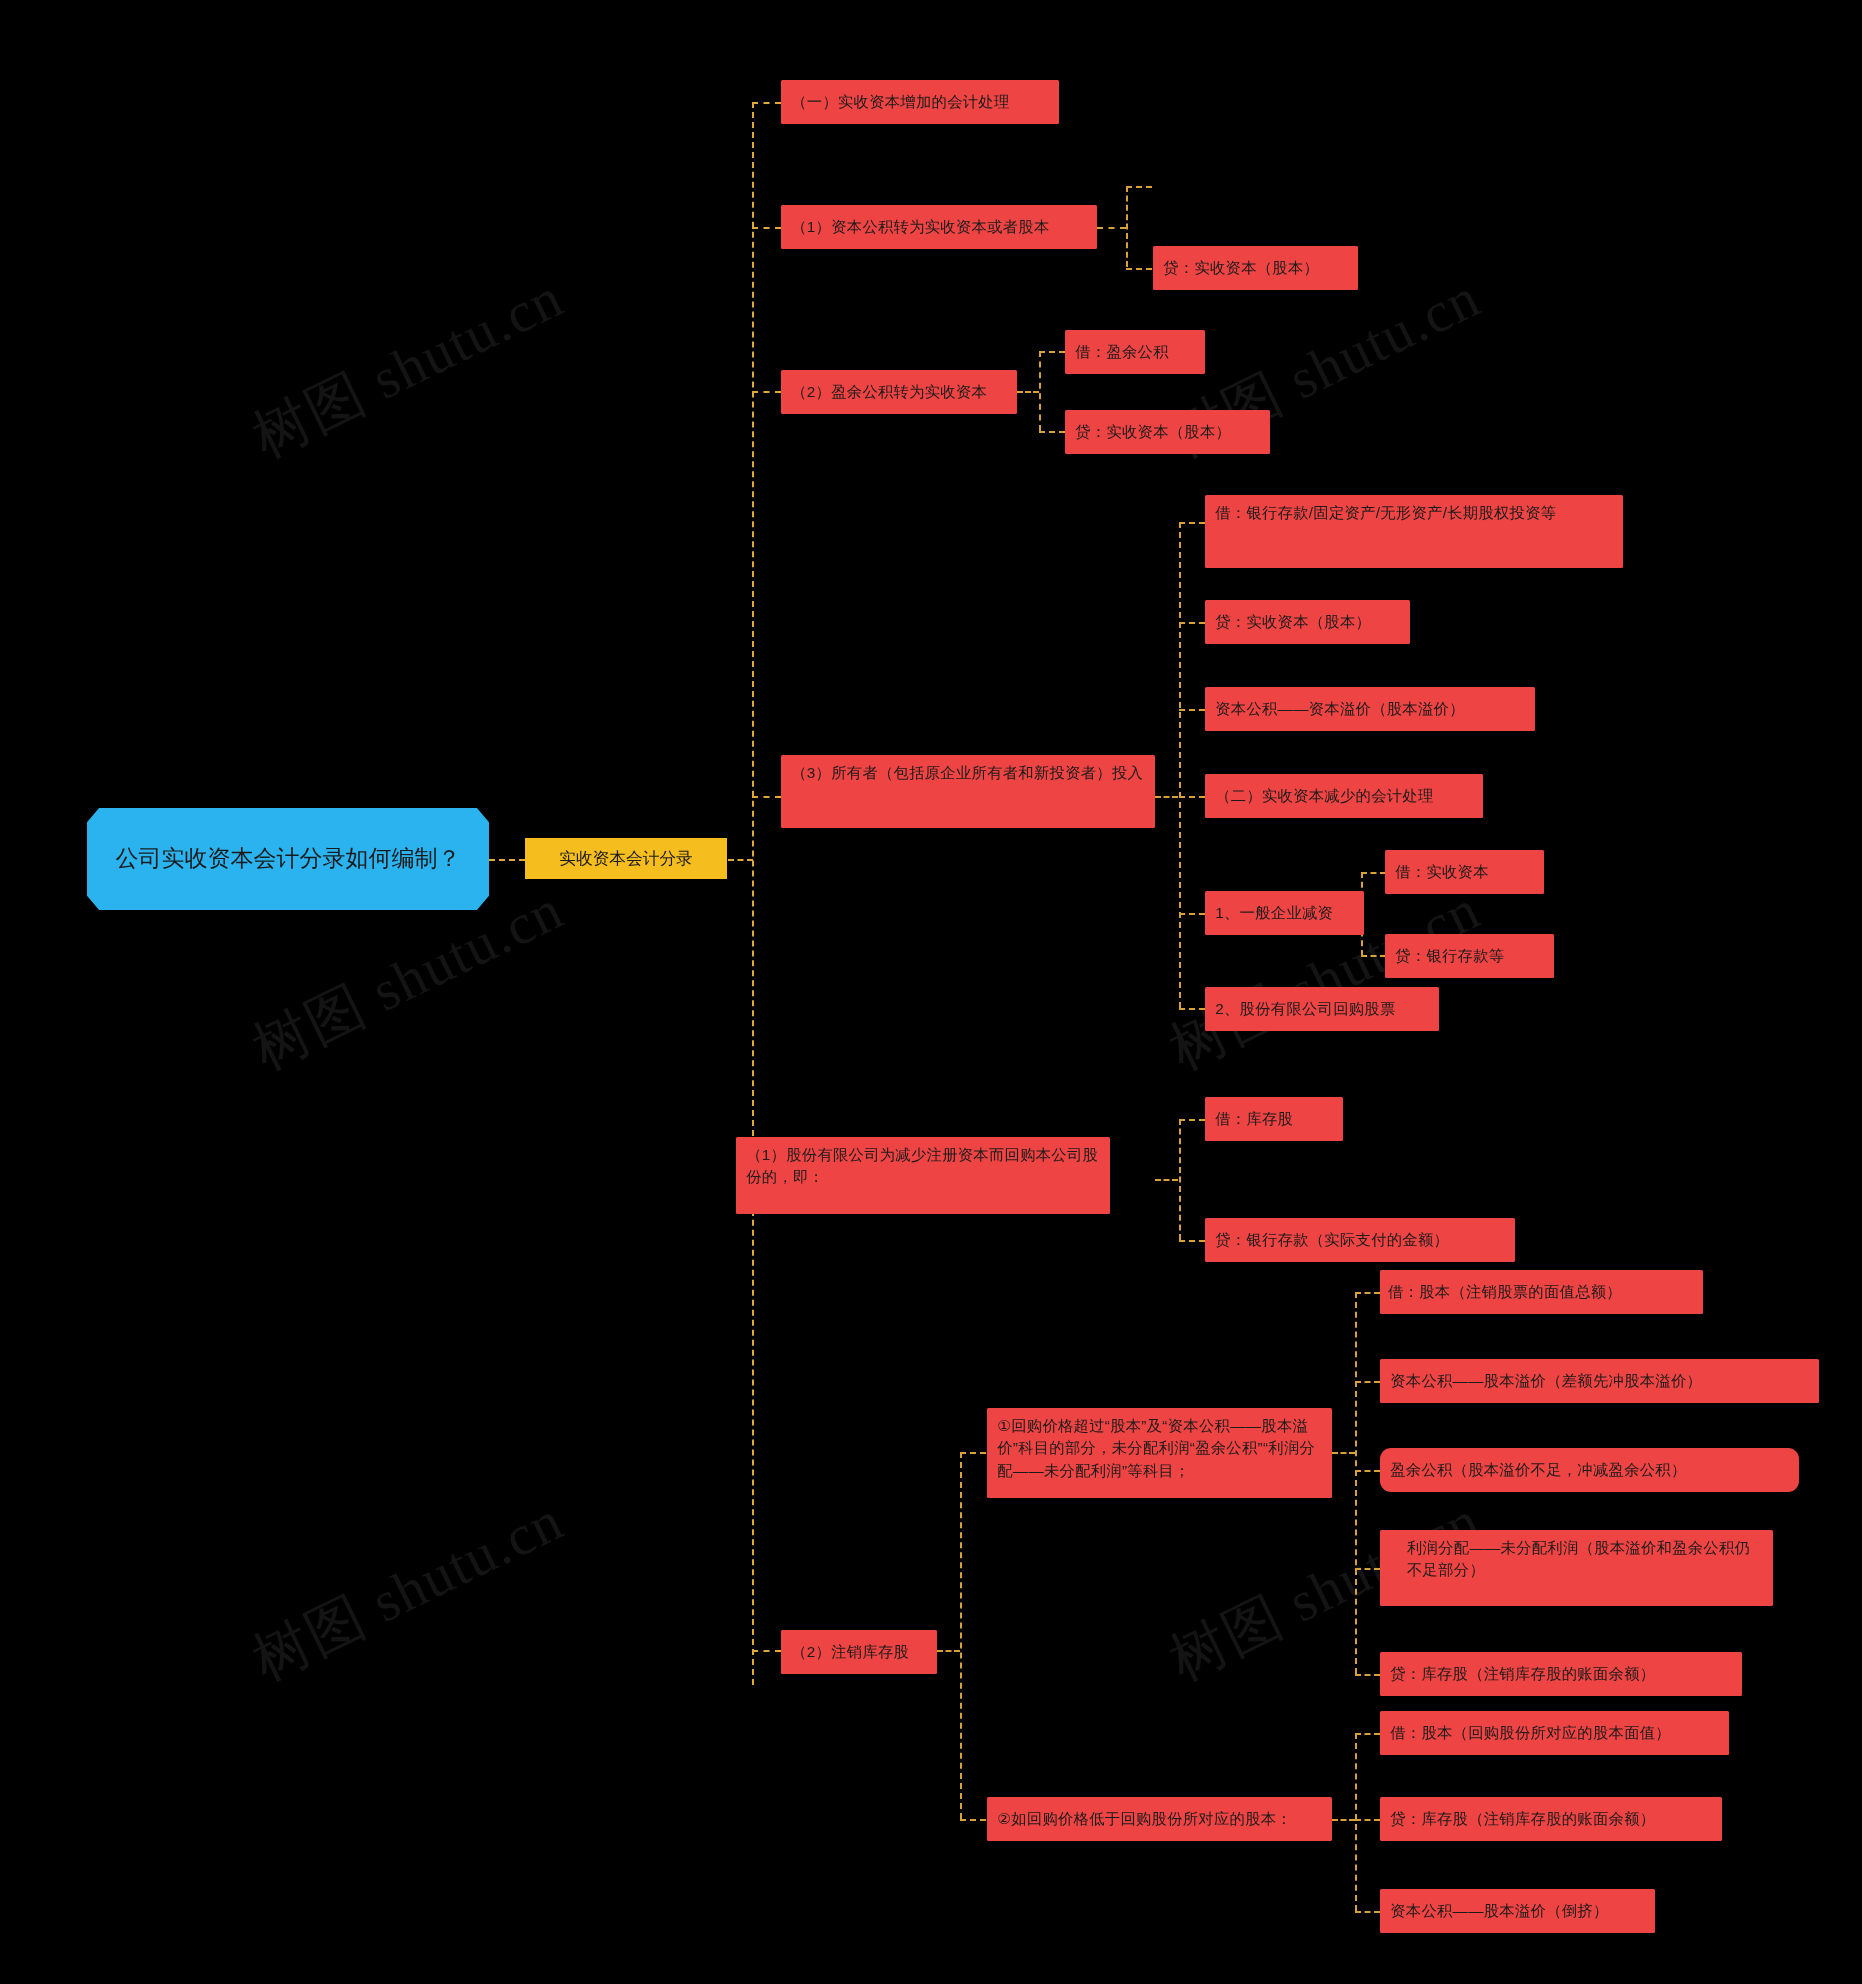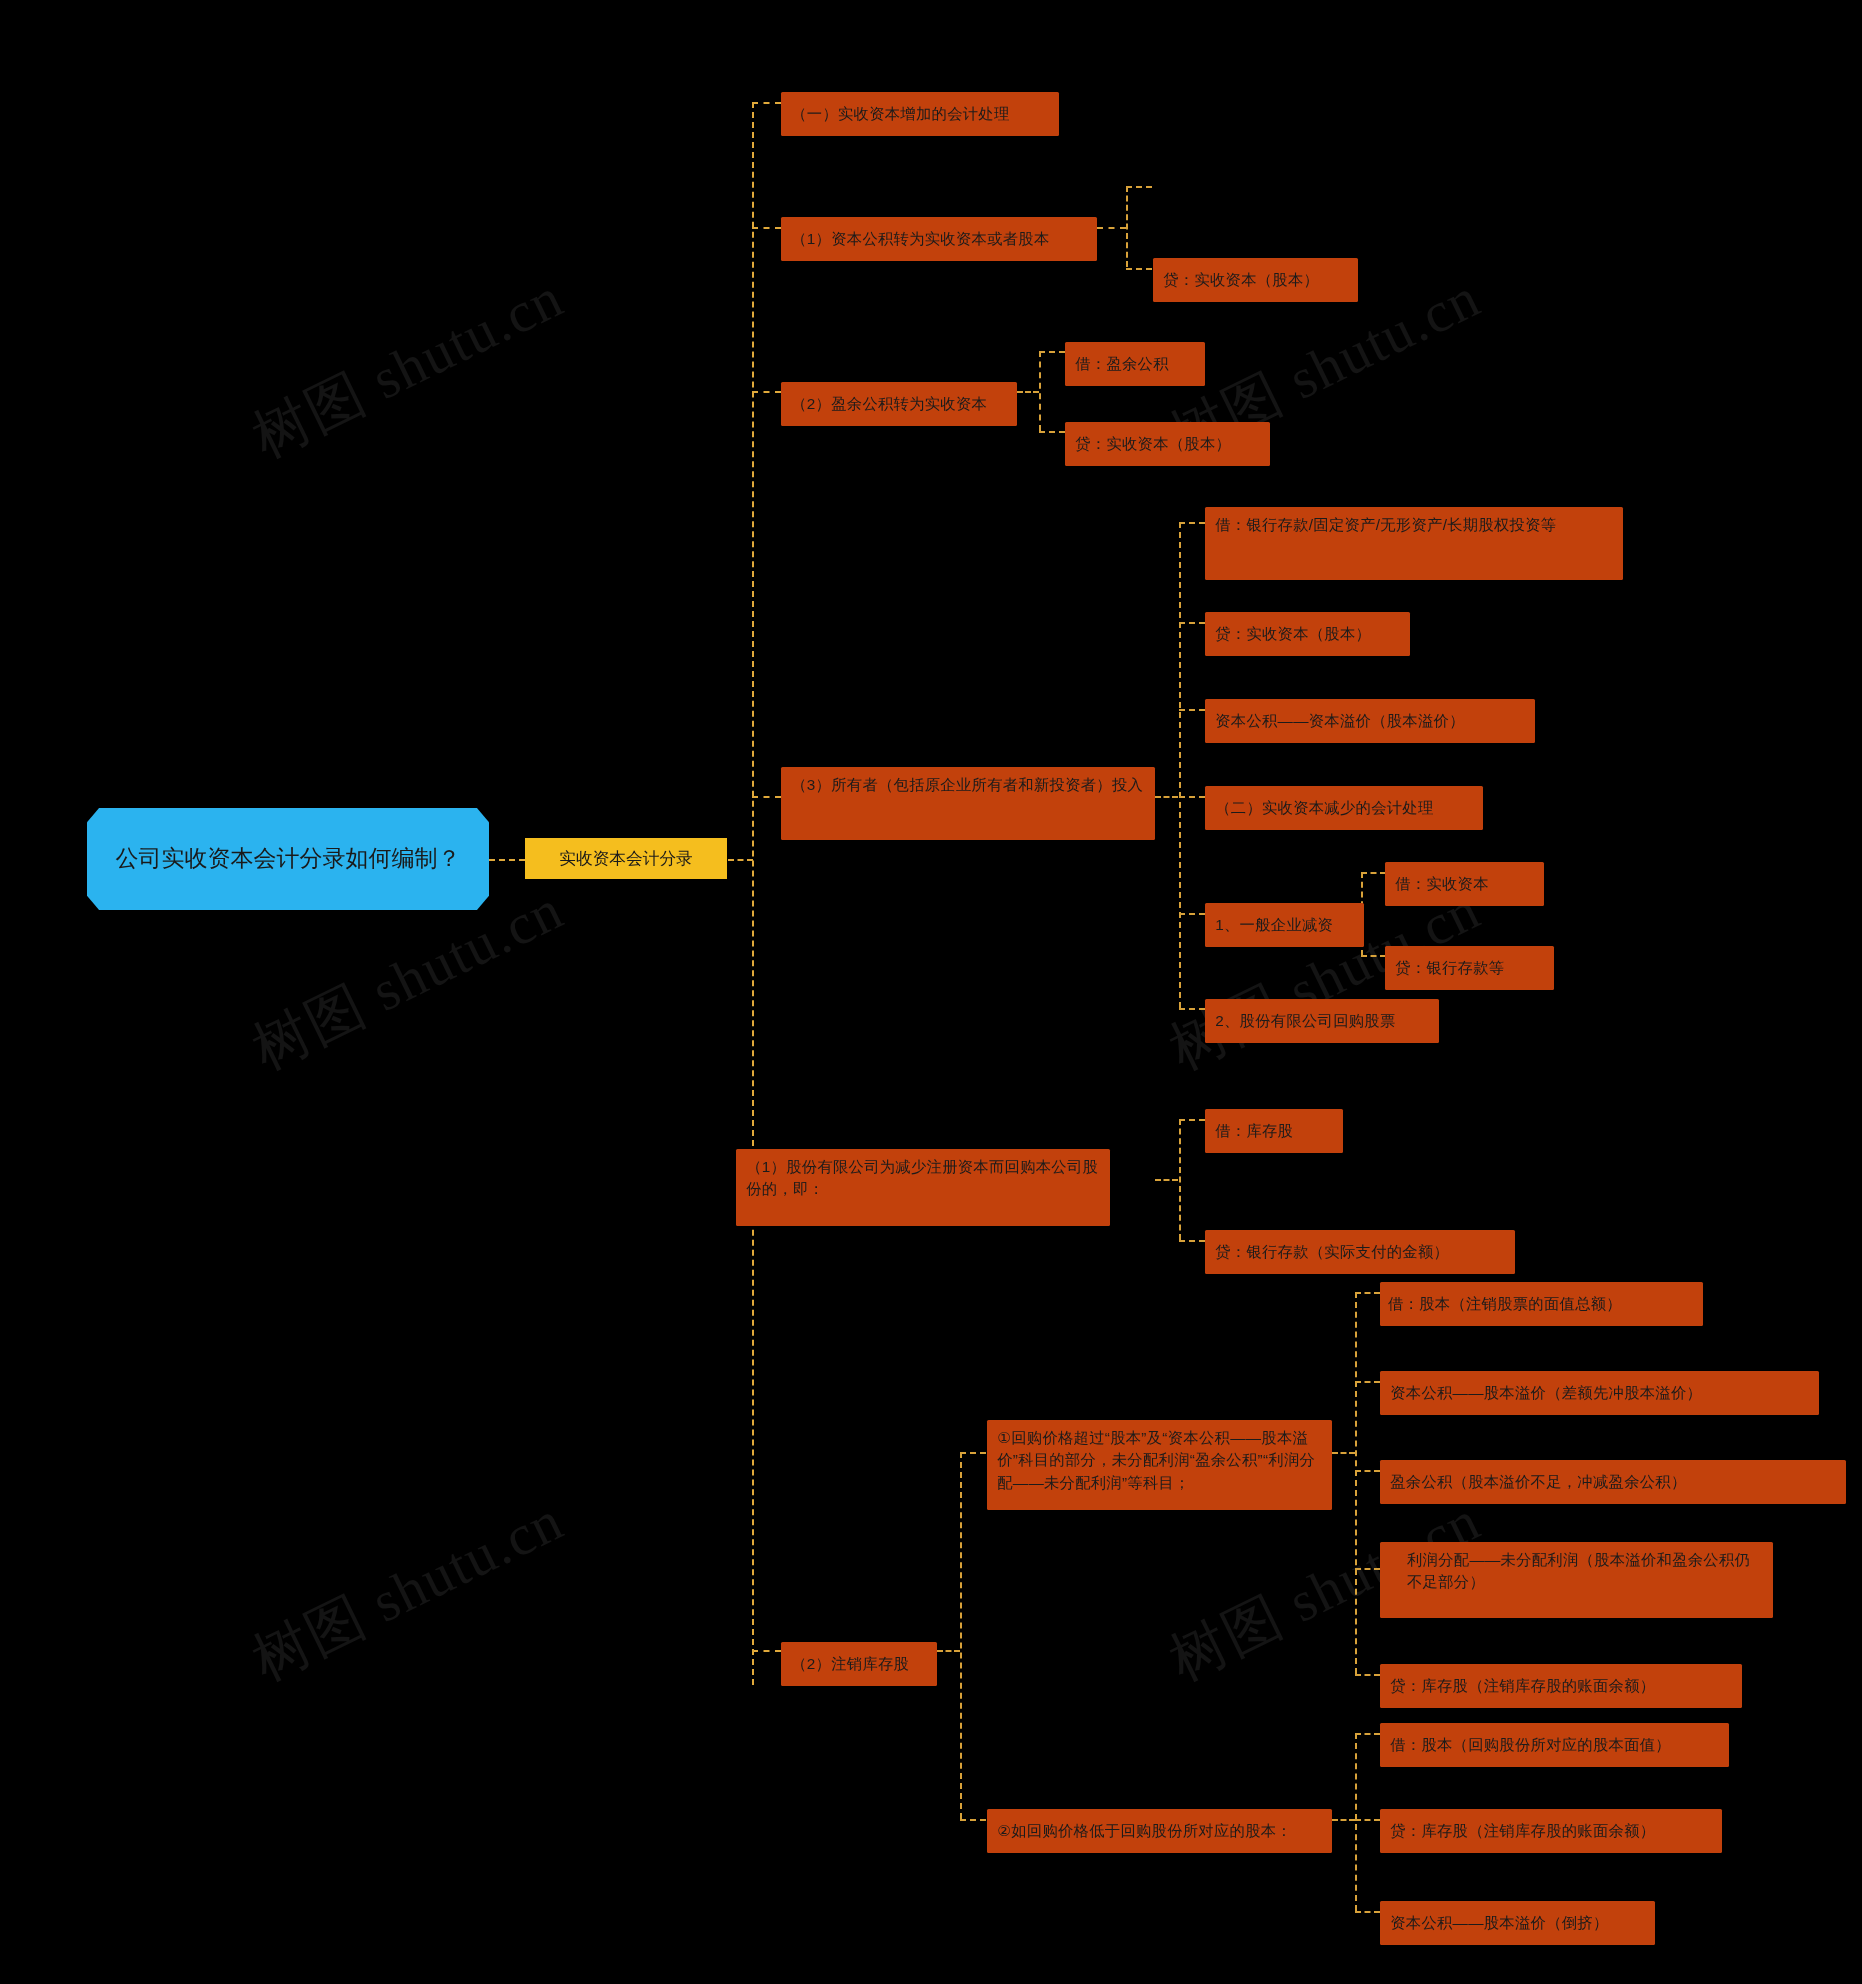--- a/index.html
+++ b/index.html
@@ -19,31 +19,30 @@
     transform:rotate(-26deg);
     transform-origin:left top;
     user-select:none;
     letter-spacing:1.5px;
   }
 
   
   .node{
     position:absolute;
     box-sizing:border-box;
-    background:#c2410c;
+    background:#ef4444;
     color:#1b1b1b;
     border-radius:1.5px;
     display:flex;
     align-items:center;
     line-height:1.5;
     padding:6.5px 10.2px;
     font-size:15.3px;
     letter-spacing:0.3px;
     z-index:5;
-    margin-top:12px;
   }
   .node.multiline{align-items:flex-start;}
 
   
   .root{
     position:absolute;
     background:#2bb3ef;
     color:#1a1a1a;
     font-size:23px;
     line-height:1.45;
@@ -183,21 +182,21 @@
   <div class="node multiline" style="left:736px;top:1137px;width:374px;height:77px;">（1）股份有限公司为减少注册资本而回购本公司股份的，即：</div>
   <div class="node" style="left:1205px;top:1097px;width:138px;height:44px;">借：库存股</div>
   <div class="node" style="left:1205px;top:1218px;width:310px;height:44px;">贷：银行存款（实际支付的金额）</div>
 
   <div class="node" style="left:781px;top:1630px;width:156px;height:44px;">（2）注销库存股</div>
 
   <div class="node multiline" style="left:987px;top:1408px;width:345px;height:90px;">①回购价格超过“股本”及“资本公积——股本溢价”科目的部分，未分配利润“盈余公积”“利润分配——未分配利润”等科目；</div>
 
   <div class="node" style="left:1380px;top:1270px;width:323px;height:44px;padding-left:8px;">借：股本（注销股票的面值总额）</div>
   <div class="node" style="left:1380px;top:1359px;width:439px;height:44px;">资本公积——股本溢价（差额先冲股本溢价）</div>
-  <div class="node" style="left:1380px;top:1448px;width:466px;height:44px;">盈余公积（股本溢价不足，冲减盈余公积）</div>
+  <div class="node" style="left:1380px;top:1448px;width:419px;height:44px;border-radius:11px;">盈余公积（股本溢价不足，冲减盈余公积）</div>
   <div class="node multiline" style="left:1380px;top:1530px;width:393px;height:76px;padding-left:27px;">利润分配——未分配利润（股本溢价和盈余公积仍不足部分）</div>
   <div class="node" style="left:1380px;top:1652px;width:362px;height:44px;">贷：库存股（注销库存股的账面余额）</div>
 
   <div class="node" style="left:987px;top:1797px;width:345px;height:44px;">②如回购价格低于回购股份所对应的股本：</div>
   <div class="node" style="left:1380px;top:1711px;width:349px;height:44px;">借：股本（回购股份所对应的股本面值）</div>
   <div class="node" style="left:1380px;top:1797px;width:342px;height:44px;">贷：库存股（注销库存股的账面余额）</div>
   <div class="node" style="left:1380px;top:1889px;width:275px;height:44px;">资本公积——股本溢价（倒挤）</div>
 
 </div>
 

